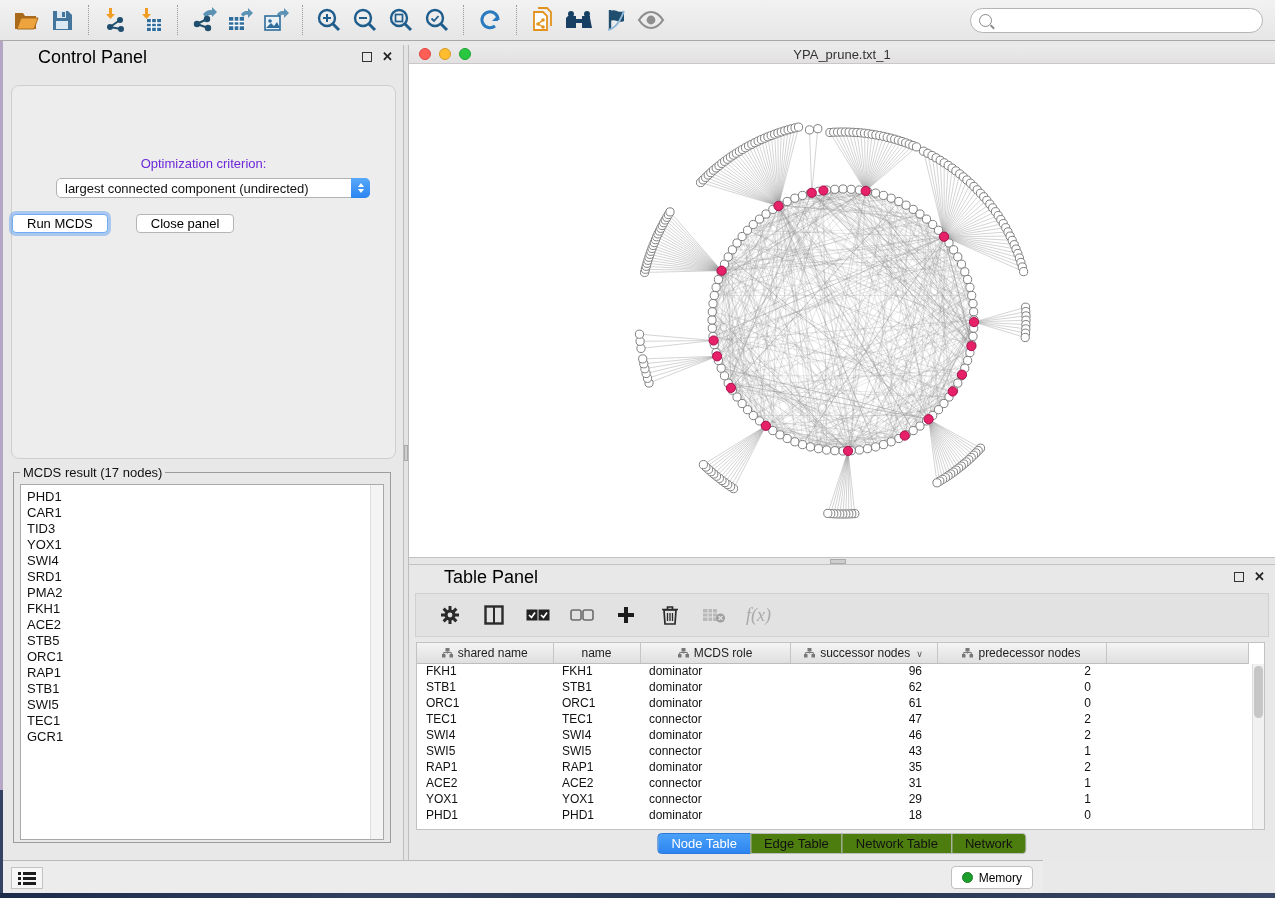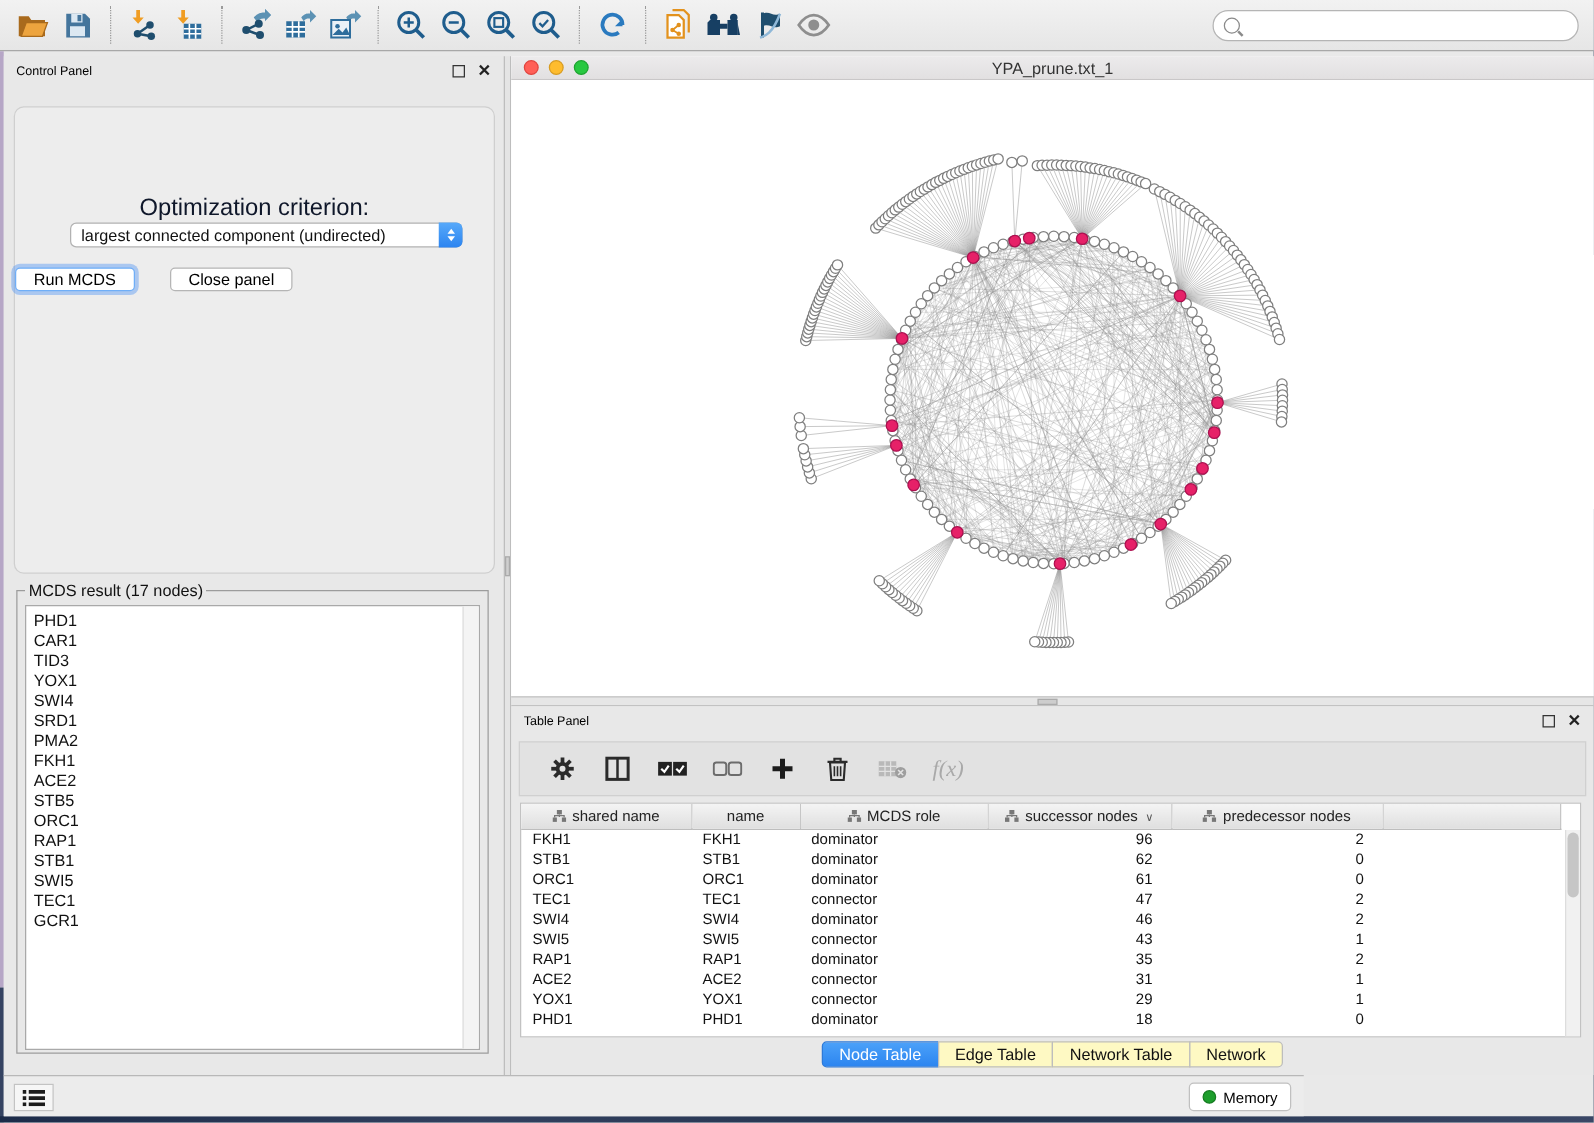--- a/index.html
+++ b/index.html
@@ -23,32 +23,32 @@
 
   
   .left-strip-a { position:absolute; left:0; top:41px; width:3px; height:749px; background:#b6a6c6; }
   .left-strip-b { position:absolute; left:0; top:790px; width:3px; height:108px; background:#354362; }
   .bottom-strip { position:absolute; left:0; top:893px; width:1275px; height:5px;
     background:linear-gradient(90deg,#1c2b49,#32405f 30%,#24344f 60%,#3a4766); }
 
   
   .control-panel { position:absolute; left:3px; top:45px; width:400px; height:815px; background:#e8e8e8; }
   .panel-header { height:24px; display:flex; align-items:center; padding:0 10px; }
-  .panel-title { font-size:10px; color:#000; flex:1; }
+  .panel-title { font-size:18px; color:#000; flex:1;margin-left:25px; }
   .float-glyph { width:10px; height:10px; border:1.5px solid #333; margin-right:10px; }
   .close-glyph { font-size:13px; font-weight:bold; color:#222; line-height:10px; }
   .seg-tabs { position:absolute; left:50%; top:30px; transform:translateX(-50%); display:flex; z-index:3; }
   .seg-tab { height:20px; padding:0 13px; background:#fff; border:1px solid #b5b5b5; margin-left:-1px;
     display:flex; align-items:center; font-size:13px; color:#111; }
   .seg-tab:first-child { border-radius:4px 0 0 4px; margin-left:0; }
   .seg-tab:last-child { border-radius:0 4px 4px 0; }
   .seg-tab.active { background:linear-gradient(#4ba1f9,#2c85f0); border-color:#2e7ad8; color:#fff; }
   .inner-panel { position:absolute; left:8px; top:40px; width:385px; height:374px;
     background:#ededed; border:1px solid #cfcfcf; border-radius:8px; }
-  .opt-label { position:absolute; left:0; top:70px; width:100%; text-align:center; font-size:19px; color:#0f172a; }
+  .opt-label { position:absolute; left:0; top:70px; width:100%; text-align:center; font-size:13px; color:#6d28d9; }
   .dropdown { position:absolute; left:44px; top:92px; width:314px; height:20px; background:#fff;
     border:1px solid #b2b2b2; border-radius:5px; display:flex; align-items:center; }
   .dropdown-value { flex:1; font-size:13px; padding-left:8px; white-space:nowrap; overflow:hidden; }
   .dropdown-stepper { width:19px; height:20px; margin-right:-1px; border-radius:0 5px 5px 0;
     background:linear-gradient(#57a9fa,#2c84f0); display:flex; flex-direction:column; align-items:center; justify-content:center; gap:2px; }
   .dropdown-stepper i { display:block; width:0; height:0; border-left:3.5px solid transparent; border-right:3.5px solid transparent; }
   .dropdown-stepper .up { border-bottom:4px solid #fff; }
   .dropdown-stepper .dn { border-top:4px solid #fff; }
   .btn-row { position:absolute; left:0; top:128px; width:100%; display:flex; justify-content:flex-start; gap:28px; }
   .mac-btn { height:19px; padding:0 14px; background:#fff; border:1px solid #b5b5b5; border-radius:4px;
@@ -96,21 +96,21 @@
   table.node-table { border-collapse:collapse; table-layout:fixed; width:831px; }
   table.node-table th { height:20px; background:linear-gradient(#f4f4f4,#dfdfdf); border-right:1px solid #c6c6c6;
     border-bottom:1px solid #bdbdbd; font-size:12px; font-weight:normal; color:#222; text-align:center; position:relative; white-space:nowrap; }
   table.node-table th .tree-ico { display:inline-block; vertical-align:-1px; margin-right:5px; }
   table.node-table th .sort { font-size:9px; color:#555; margin-left:6px; }
   table.node-table td { height:16px; font-size:12px; color:#111; padding-left:9px; white-space:nowrap; overflow:hidden; }
   table.node-table td.num { text-align:right; padding-right:15px; }
   .tbl-scroll { position:absolute; right:0px; top:21px; width:12px; height:166px; background:#f1f1f1; border-left:1px solid #ddd; }
   .tbl-thumb { position:absolute; left:1px; top:2px; width:9px; height:52px; background:#c6c6c6; border-radius:5px; }
   .tp-tabs { position:absolute; left:50%; bottom:6px; transform:translateX(-50%); display:flex; }
-  .tp-tab { height:21px; padding:0 13px; background:#fef9c3; border:1px solid #bdbdbd; margin-left:-1px;
+  .tp-tab { height:21px; padding:0 13px; background:#4d7c0f; border:1px solid #bdbdbd; margin-left:-1px;
     font-size:13px; display:flex; align-items:center; color:#111; }
   .tp-tab:first-child { border-radius:4px 0 0 4px; margin-left:0; }
   .tp-tab:last-child { border-radius:0 4px 4px 0; }
   .tp-tab.active { background:linear-gradient(#4ba1f9,#2c85f0); border-color:#2e7ad8; color:#fff; }
 
   
   .status-bar { position:absolute; left:3px; top:860px; width:1040px; height:33px; background:#ececec; border-top:1px solid #b8b8b8; }
   .list-btn { position:absolute; left:8px; top:6px; width:32px; height:22px; background:#f6f6f6; border:1px solid #c3c3c3;
     display:flex; align-items:center; justify-content:center; }
   .memory-btn { position:absolute; right:10px; top:5px; height:23px; padding:0 10px; background:#fff;

